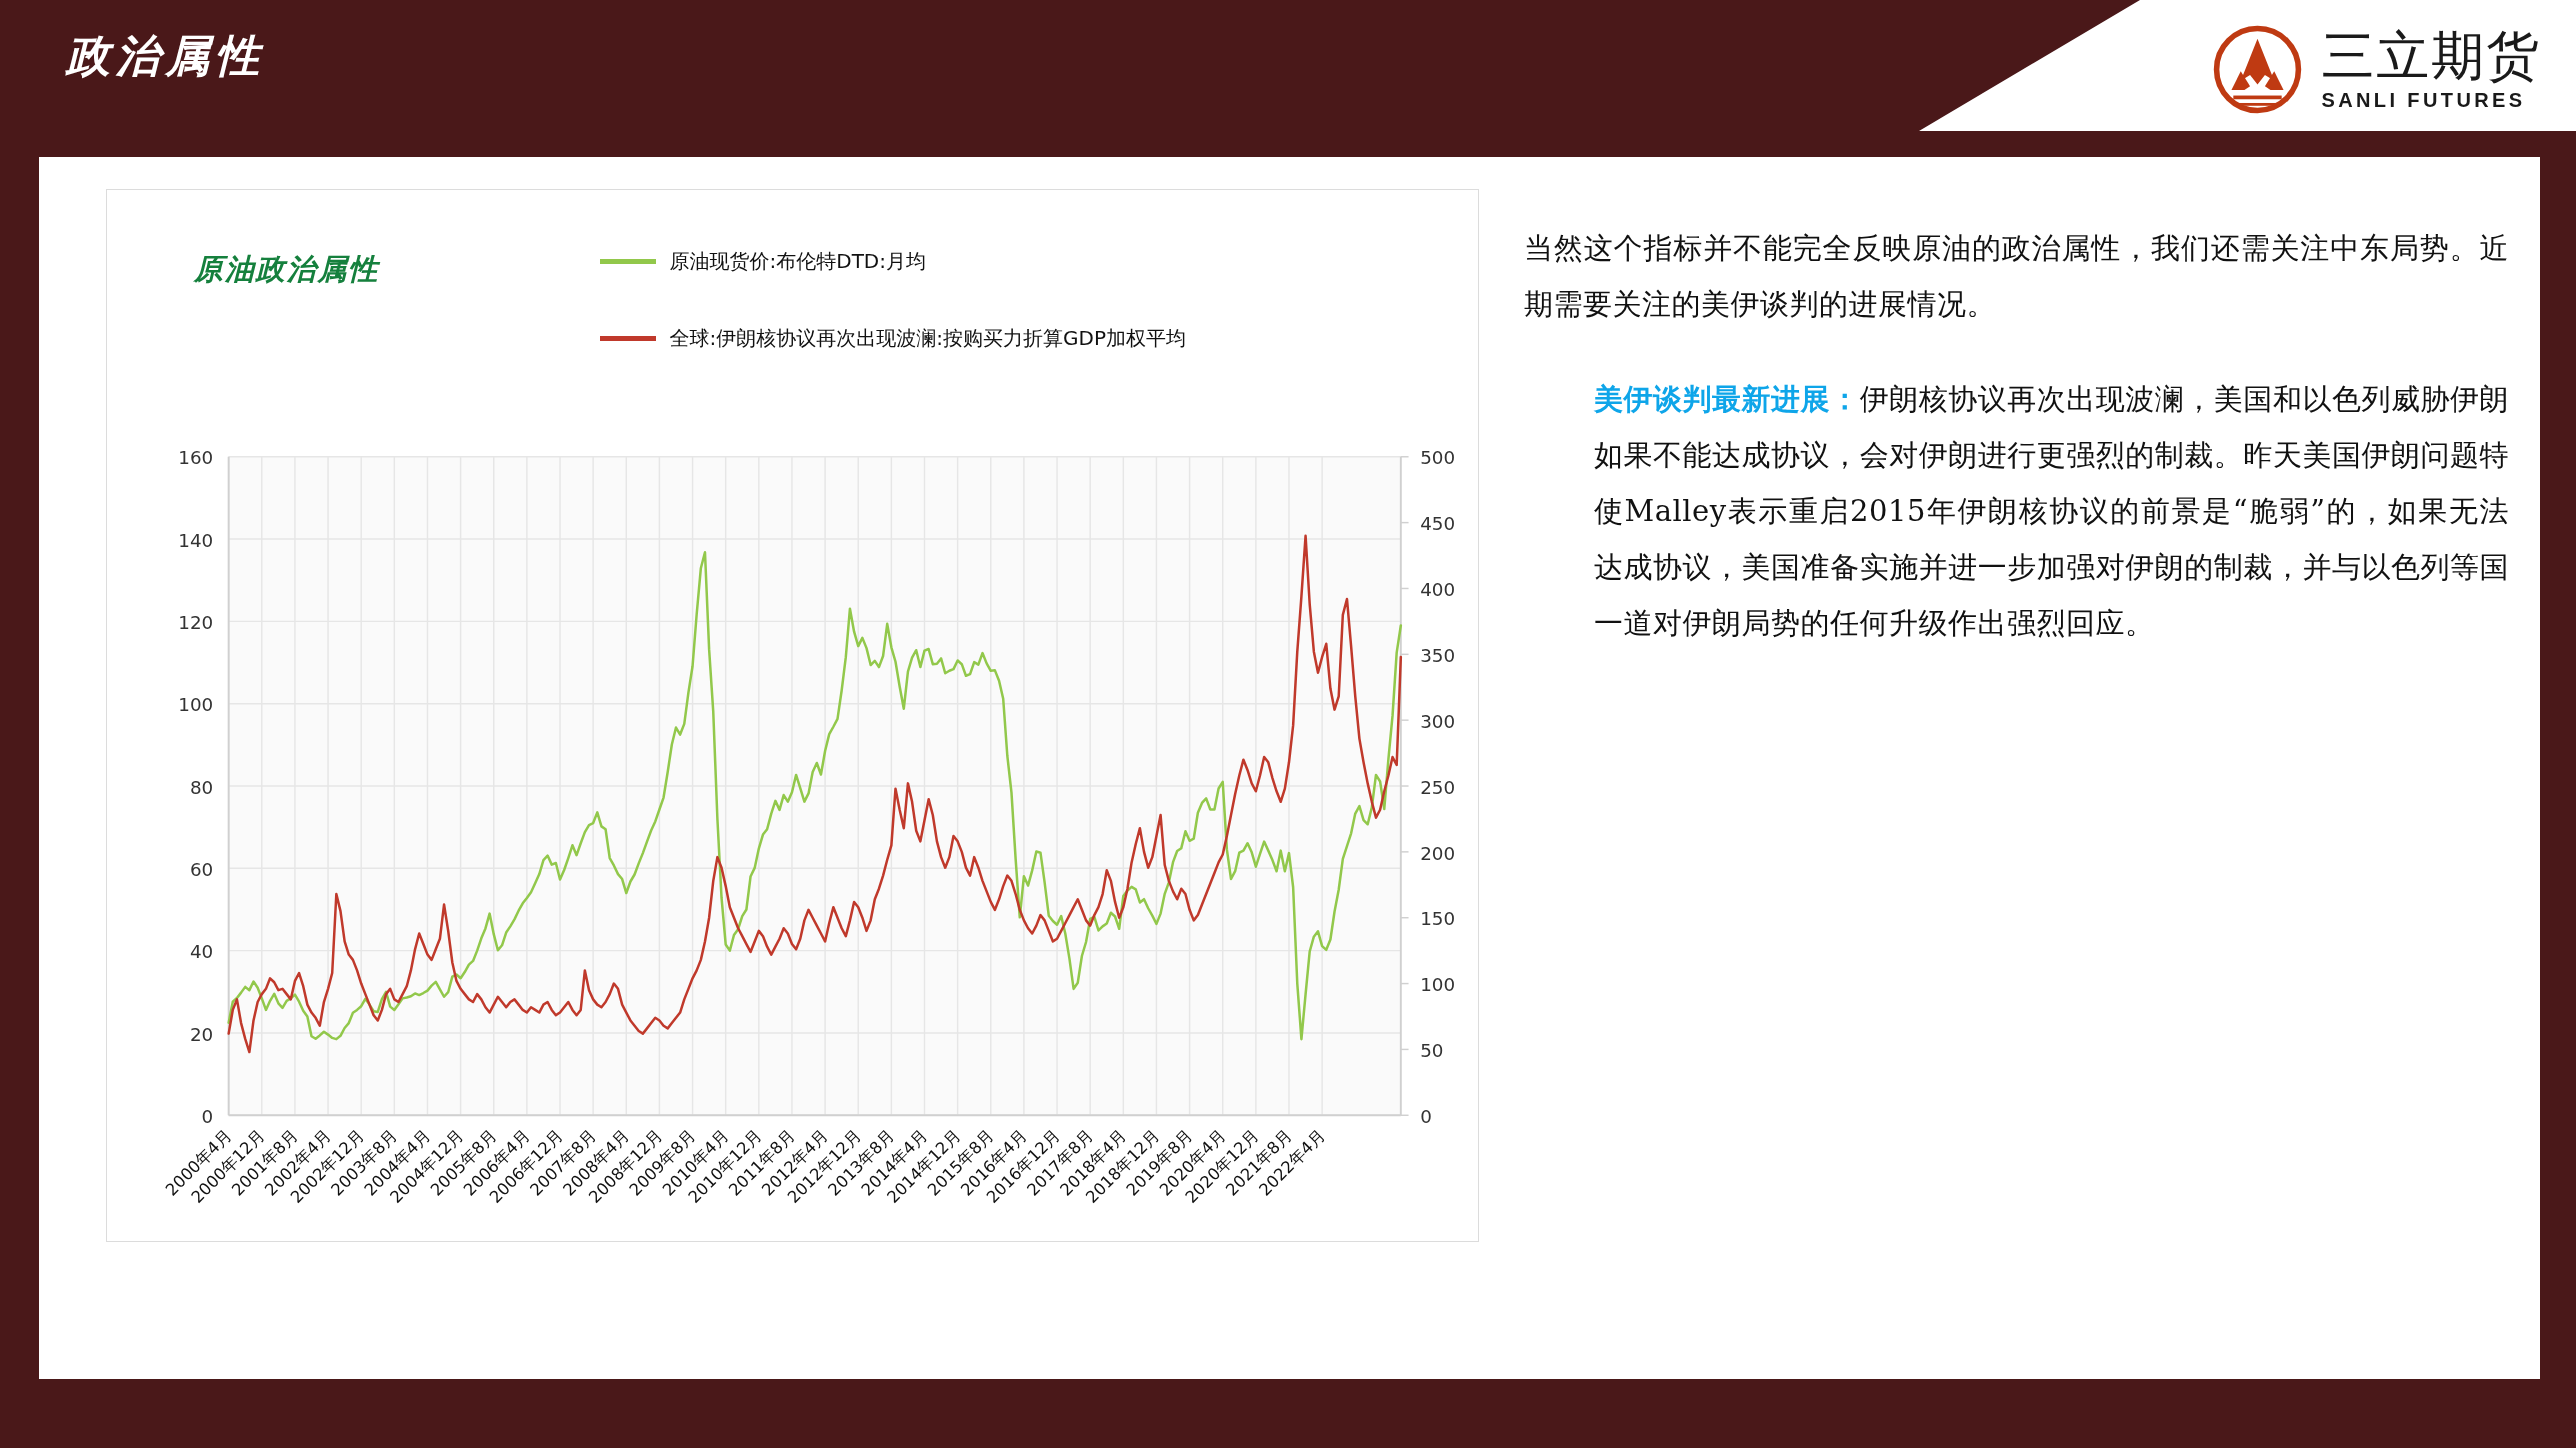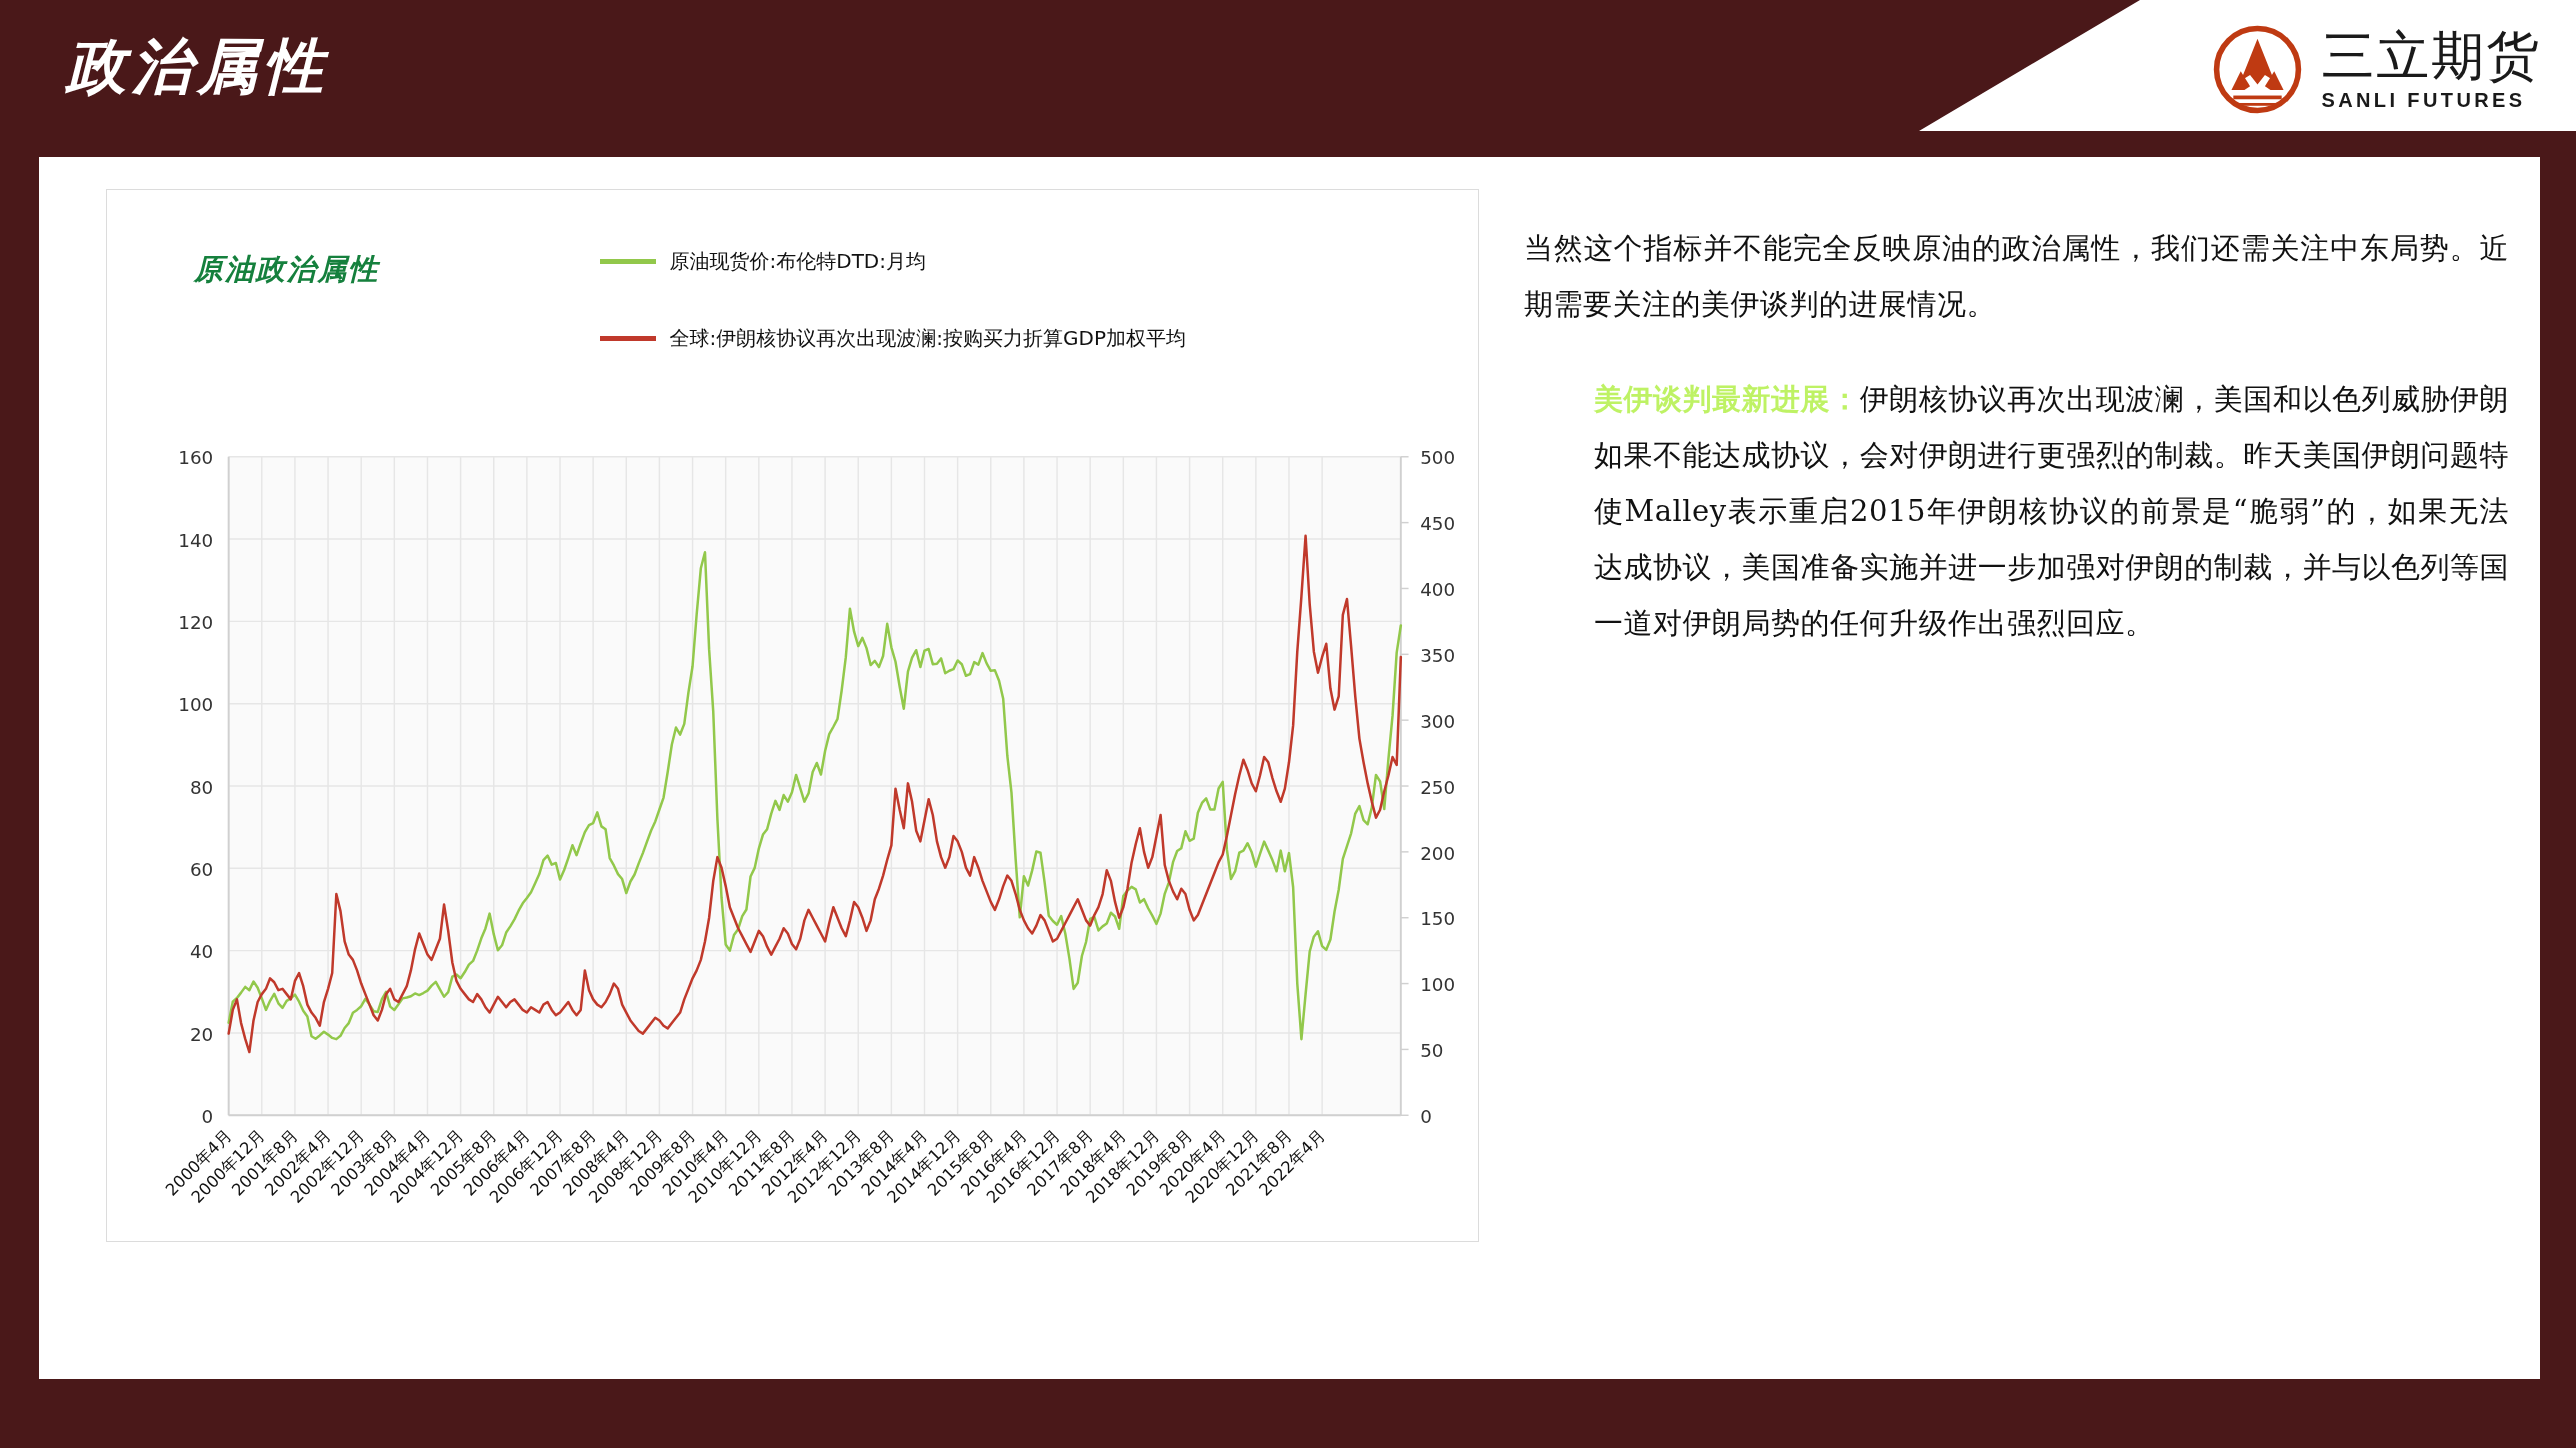--- a/index.html
+++ b/index.html
@@ -46,21 +46,21 @@
     width: 1016px;
     height: 131px;
     background: #ffffff;
     clip-path: polygon(580px 0px, 1016px 0px, 1016px 131px, 359px 131px);
   }
   #header-title {
     position: absolute;
     left: 66px;
     top: 27px;
     font-family: "DejaVu Serif", "Liberation Serif", serif;
-    font-size: 60px;
+    font-size: 44px;
     font-weight: bold;
     color: #ffffff;
     letter-spacing: 5.8px;
     font-style: italic;
   }
 
   
   #logo {
     position: absolute;
     right: 35px;
@@ -144,21 +144,21 @@
   }
   .para {
     font-size: 29px;
     line-height: 56px;
     color: #111111;
     margin: 0 0 39px 0;
     text-align: justify;
     letter-spacing: 0.5px;
   }
   .hl {
-    color: #bef264;
+    color: #0ea5e9;
     font-weight: bold;
   }
   .para-lead { padding-left: 70px; }
 </style>
 </head>
 <body>
 
 <div id="slide">
   <div id="slide-inner"></div>
 

